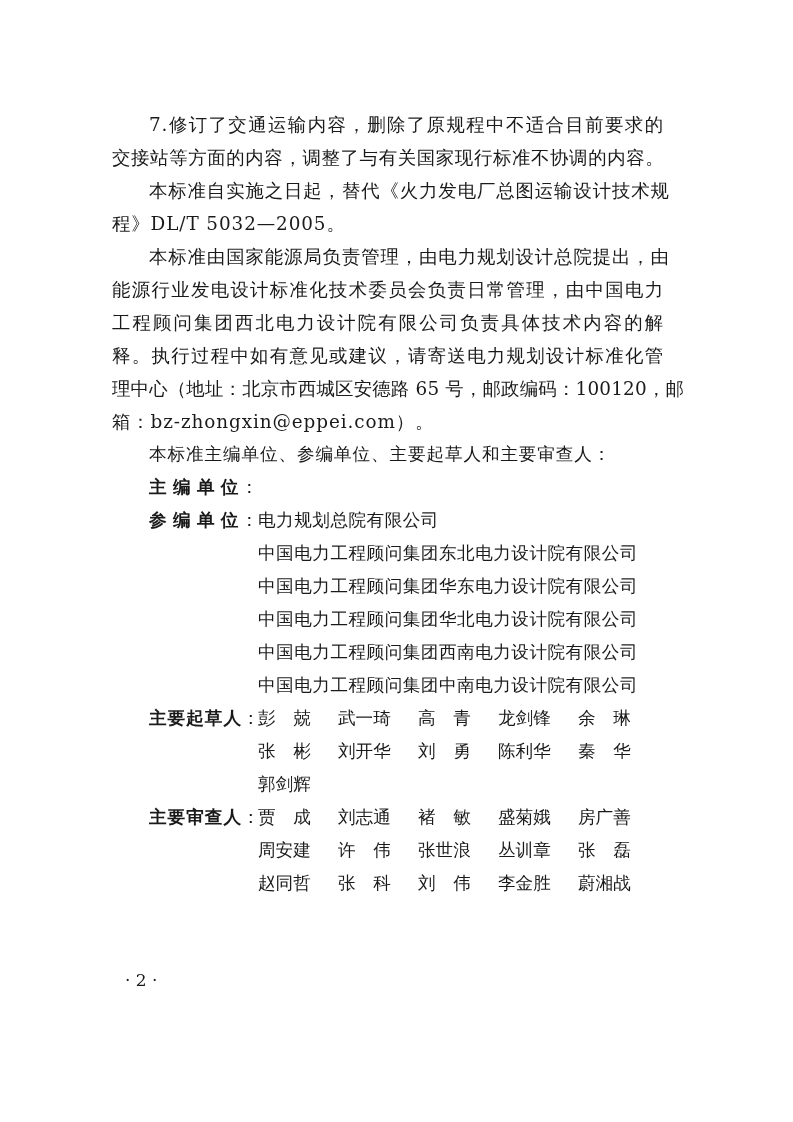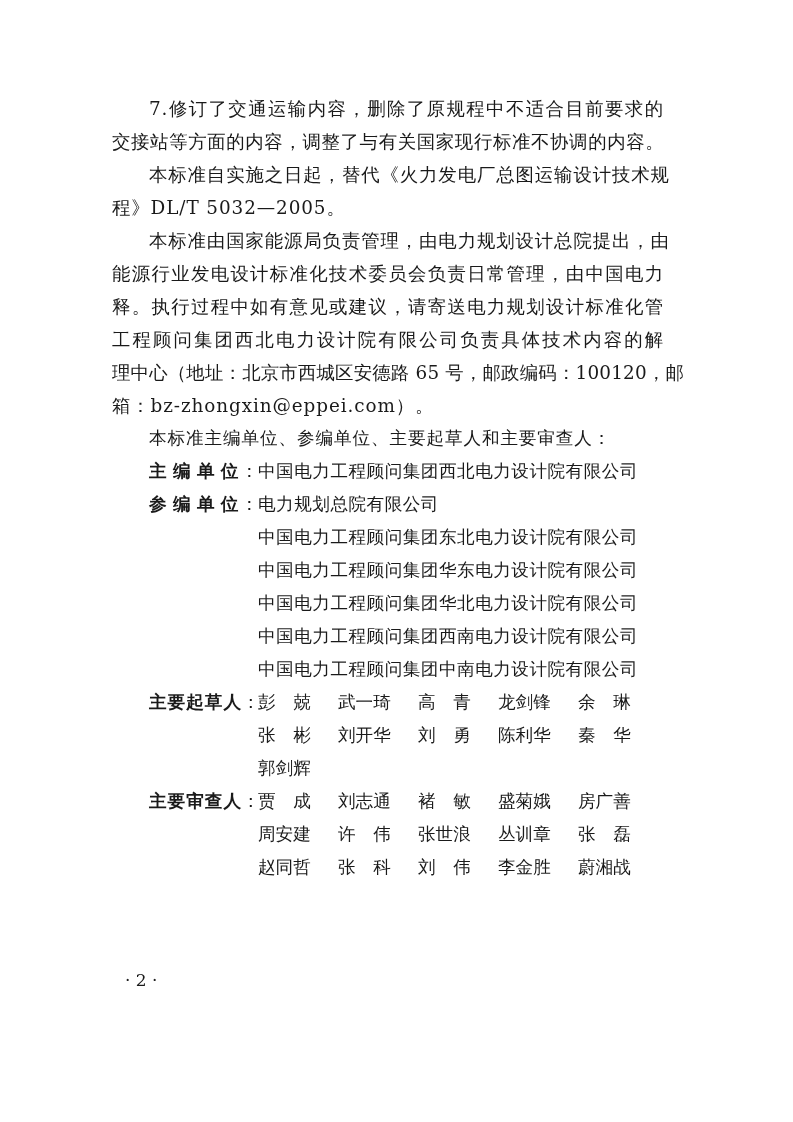--- a/index.html
+++ b/index.html
@@ -1,21 +1,21 @@
 <!DOCTYPE html>
 <html><head>
 <meta charset="utf-8">
 <style>
   html, body { margin: 0; padding: 0; background: #ffffff; }
   body {
     width: 793px; height: 1122px; position: relative; overflow: hidden;
     font-family: "DejaVu Serif", "Liberation Serif", serif;
     color: #1a1a1a;
   }
-  .page { position: absolute; left: 112px; top: 92px; width: 552px; }
+  .page { position: absolute; left: 112px; top: 108px; width: 552px; }
   .line {
     font-size: 18.4px; line-height: 33px; height: 33px; white-space: nowrap;
     letter-spacing: 0.9px;
   }
   .indent { padding-left: 37px; }
   .justify { text-align: justify; text-align-last: justify; }
   .row { display: flex; font-size: 18.4px; line-height: 33px; height: 33px; white-space: nowrap; }
   .label {
     width: 146px; padding-left: 37px; box-sizing: border-box;
     font-family: "DejaVu Sans", "Liberation Sans", sans-serif; font-weight: bold;
@@ -34,37 +34,36 @@
 </head>
 <body>
 
 <div class="page">
   <div class="line indent justify">7.修订了交通运输内容，删除了原规程中不适合目前要求的</div>
   <div class="line justify" style="letter-spacing:0.3px">交接站等方面的内容，调整了与有关国家现行标准不协调的内容。</div>
   <div class="line indent justify">本标准自实施之日起，替代《火力发电厂总图运输设计技术规</div>
   <div class="line">程》DL/T 5032—2005。</div>
   <div class="line indent justify">本标准由国家能源局负责管理，由电力规划设计总院提出，由</div>
   <div class="line justify">能源行业发电设计标准化技术委员会负责日常管理，由中国电力</div>
+  <div class="line justify">工程顾问集团西北电力设计院有限公司负责具体技术内容的解</div>
   <div class="line justify">释。执行过程中如有意见或建议，请寄送电力规划设计标准化管</div>
-  <div class="line justify">工程顾问集团西北电力设计院有限公司负责具体技术内容的解</div>
   <div class="line justify" style="letter-spacing:0.2px">理中心（地址：北京市西城区安德路 65 号，邮政编码：100120，邮</div>
   <div class="line">箱：bz-zhongxin@eppei.com）。</div>
   <div class="line indent" style="font-family:'DejaVu Sans','Liberation Sans',sans-serif;font-size:17.6px;">本标准主编单位、参编单位、主要起草人和主要审查人：</div>
 
   <div class="row">
     <div class="label">
       <span class="label-chars">
         <span>主</span>
         <span>编</span>
         <span>单</span>
         <span>位</span>
       </span>
       <span class="colon">：</span>
     </div>
-    <div class="orgs">中国电力工程顾问集团西北电力设计院有限公司</div>
   </div>
 
   <div class="row">
     <div class="label">
       <span class="label-chars">
         <span>参</span>
         <span>编</span>
         <span>单</span>
         <span>位</span>
       </span>

